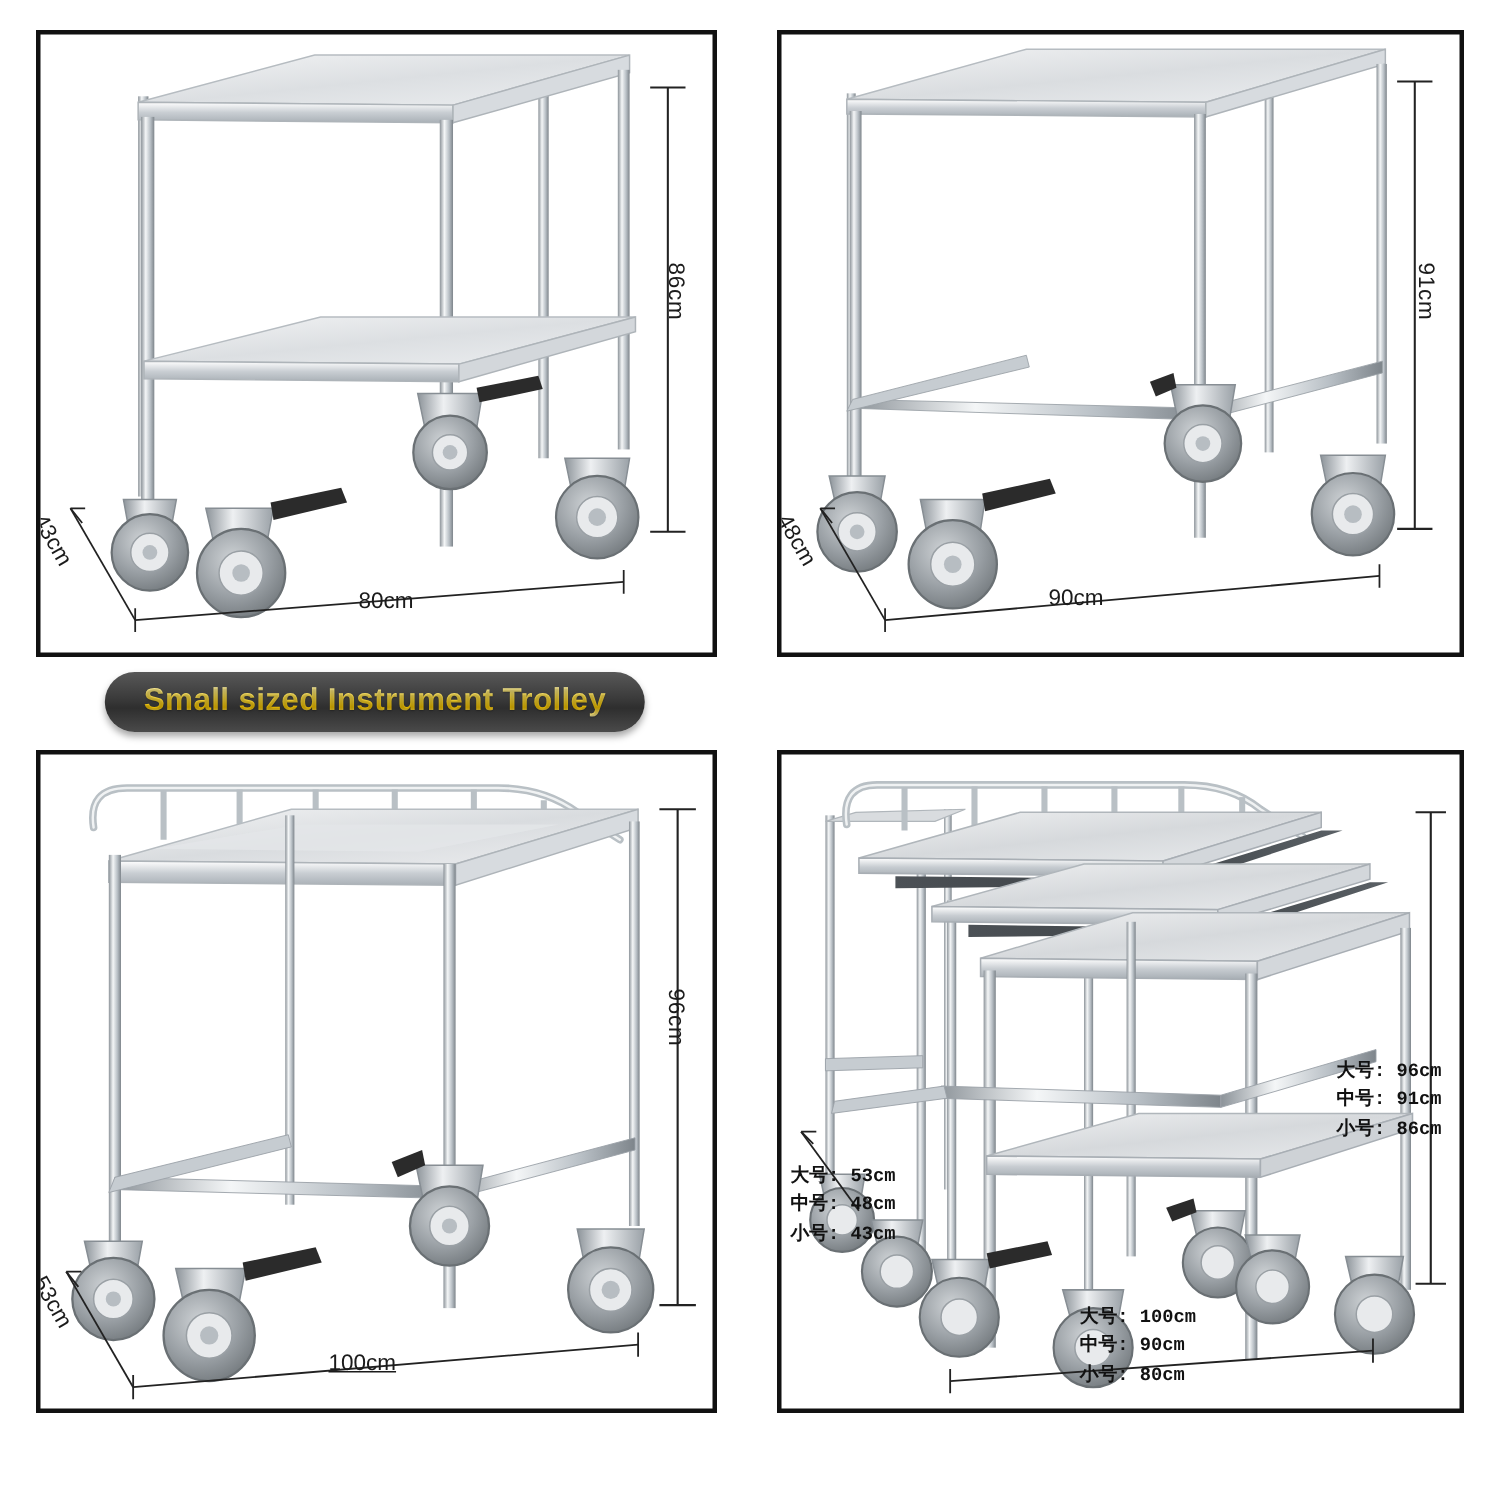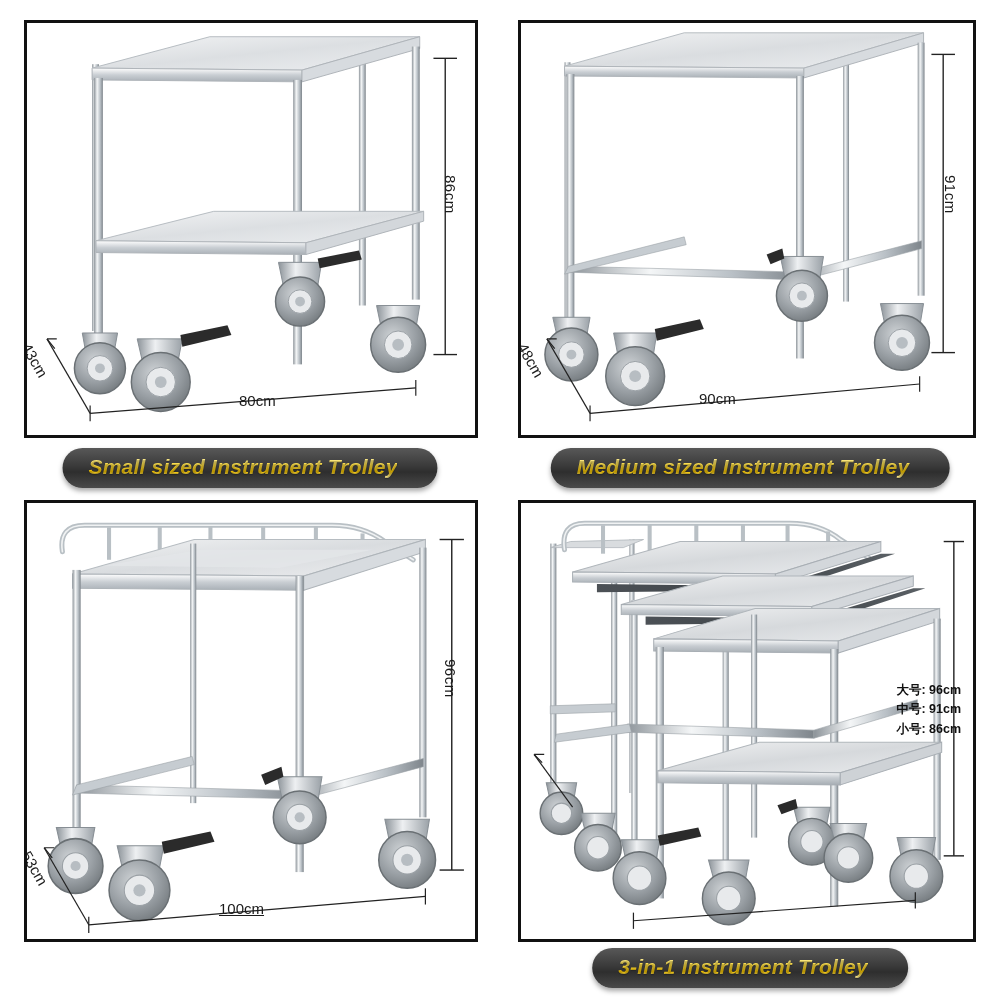--- a/index.html
+++ b/index.html
@@ -20,24 +20,23 @@
     border:3px solid #111;background:#fff;overflow:hidden;
   }
   .cell:nth-child(2) .panel{left:18px;right:24px;}
   .cell:nth-child(3) .panel{top:0px;bottom:58px;}
   .cell:nth-child(4) .panel{left:18px;right:24px;top:0px;bottom:58px;}
 
   
   .caption{
     position:absolute;bottom:12px;left:50%;transform:translateX(-50%);
     background:linear-gradient(180deg,#585858 0%,#3a3a3a 45%,#2e2e2e 60%,#4a4a4a 100%);
-    border-radius:22px;padding:7px 40px 9px 26px;
+    border-radius:22px;padding:7px 26px 9px 26px;
     box-shadow:0 3px 5px rgba(0,0,0,.35);
     white-space:nowrap;
-    font-style:italic;
   }
   .caption span{
     font-size:21px;font-weight:bold;letter-spacing:.2px;
     background:linear-gradient(180deg,#fff9c4 0%,#ffe14d 40%,#f5c400 72%,#fff3a8 100%);
     -webkit-background-clip:text;background-clip:text;color:transparent;
     text-shadow:0 1px 1px rgba(0,0,0,.25);
   }
 
   
   .scene{position:absolute;inset:0;}
@@ -46,22 +45,23 @@
 
   
   .dim{
     position:absolute;font-size:15px;color:#1b1b1b;
     font-family:"Liberation Sans","DejaVu Sans",sans-serif;white-space:nowrap;
   }
   .dim.vert{writing-mode:vertical-rl;letter-spacing:.5px;}
   .dim.diag{transform-origin:left top;}
   .spec{
     position:absolute;font-size:12.5px;line-height:1.55;color:#111;
-    font-family:Liberation Sans, sans-serif;font-weight:bold;
+    font-family:Liberation Mono, monospace;font-weight:bold;
     white-space:nowrap;
+    margin-top:24px;
   }
   .spec div{letter-spacing:0px;}
 </style>
 </head>
 <body>
 
 <div class="grid">
 
   <div class="cell">
     <div class="panel">
@@ -256,23 +256,20 @@
             <path d="M16,322 L24,332 M16,322 L26,322" stroke="#222" stroke-width="1.2" fill="none"></path>
           </svg>
         </div>
 
         <div class="dim vert" style="right:14px;top:152px;">91cm</div>
         <div class="dim" style="left:178px;bottom:28px;">90cm</div>
         <div class="dim diag" style="left:8px;bottom:78px;transform:rotate(60deg);">48cm</div>
       </div>
     </div>
 
-    <div class="caption">
-      <span>Medium sized Instrument Trolley</span>
-    </div>
   </div>
 
   <div class="cell">
     <div class="panel">
       <div class="scene">
         <div class="svgwrap">
           <svg viewBox="0 0 440 430" preserveAspectRatio="xMidYMid meet">
             <defs>
               <linearGradient id="topC" x1="0" y1="0" x2="1" y2="1">
                 <stop offset="0" stop-color="#f2f3f4"></stop>
@@ -510,22 +507,29 @@
             <path d="M10,248 L18,256 M10,248 L20,248" stroke="#222" stroke-width="1.2" fill="none"></path>
           </svg>
         </div>
 
         <div class="spec" style="right:12px;top:178px;">
           <div>大号: 96cm</div>
           <div>中号: 91cm</div>
           <div>小号: 86cm</div>
         </div>
 
-
+        <div class="spec" style="left:6px;bottom:106px;">
+          <div>大号: 53cm</div>
+          <div>中号: 48cm</div>
+          <div>小号: 43cm</div>
+        </div>
+
+        <div class="spec" style="left:44%;bottom:12px;">
+          <div>大号: 100cm</div>
+          <div>中号: 90cm</div>
+          <div>小号: 80cm</div>
+        </div>
       </div>
     </div>
 
-    <div class="caption">
-      <span>3-in-1 Instrument Trolley</span>
-    </div>
   </div>
 
 </div>
 
 </body></html>

